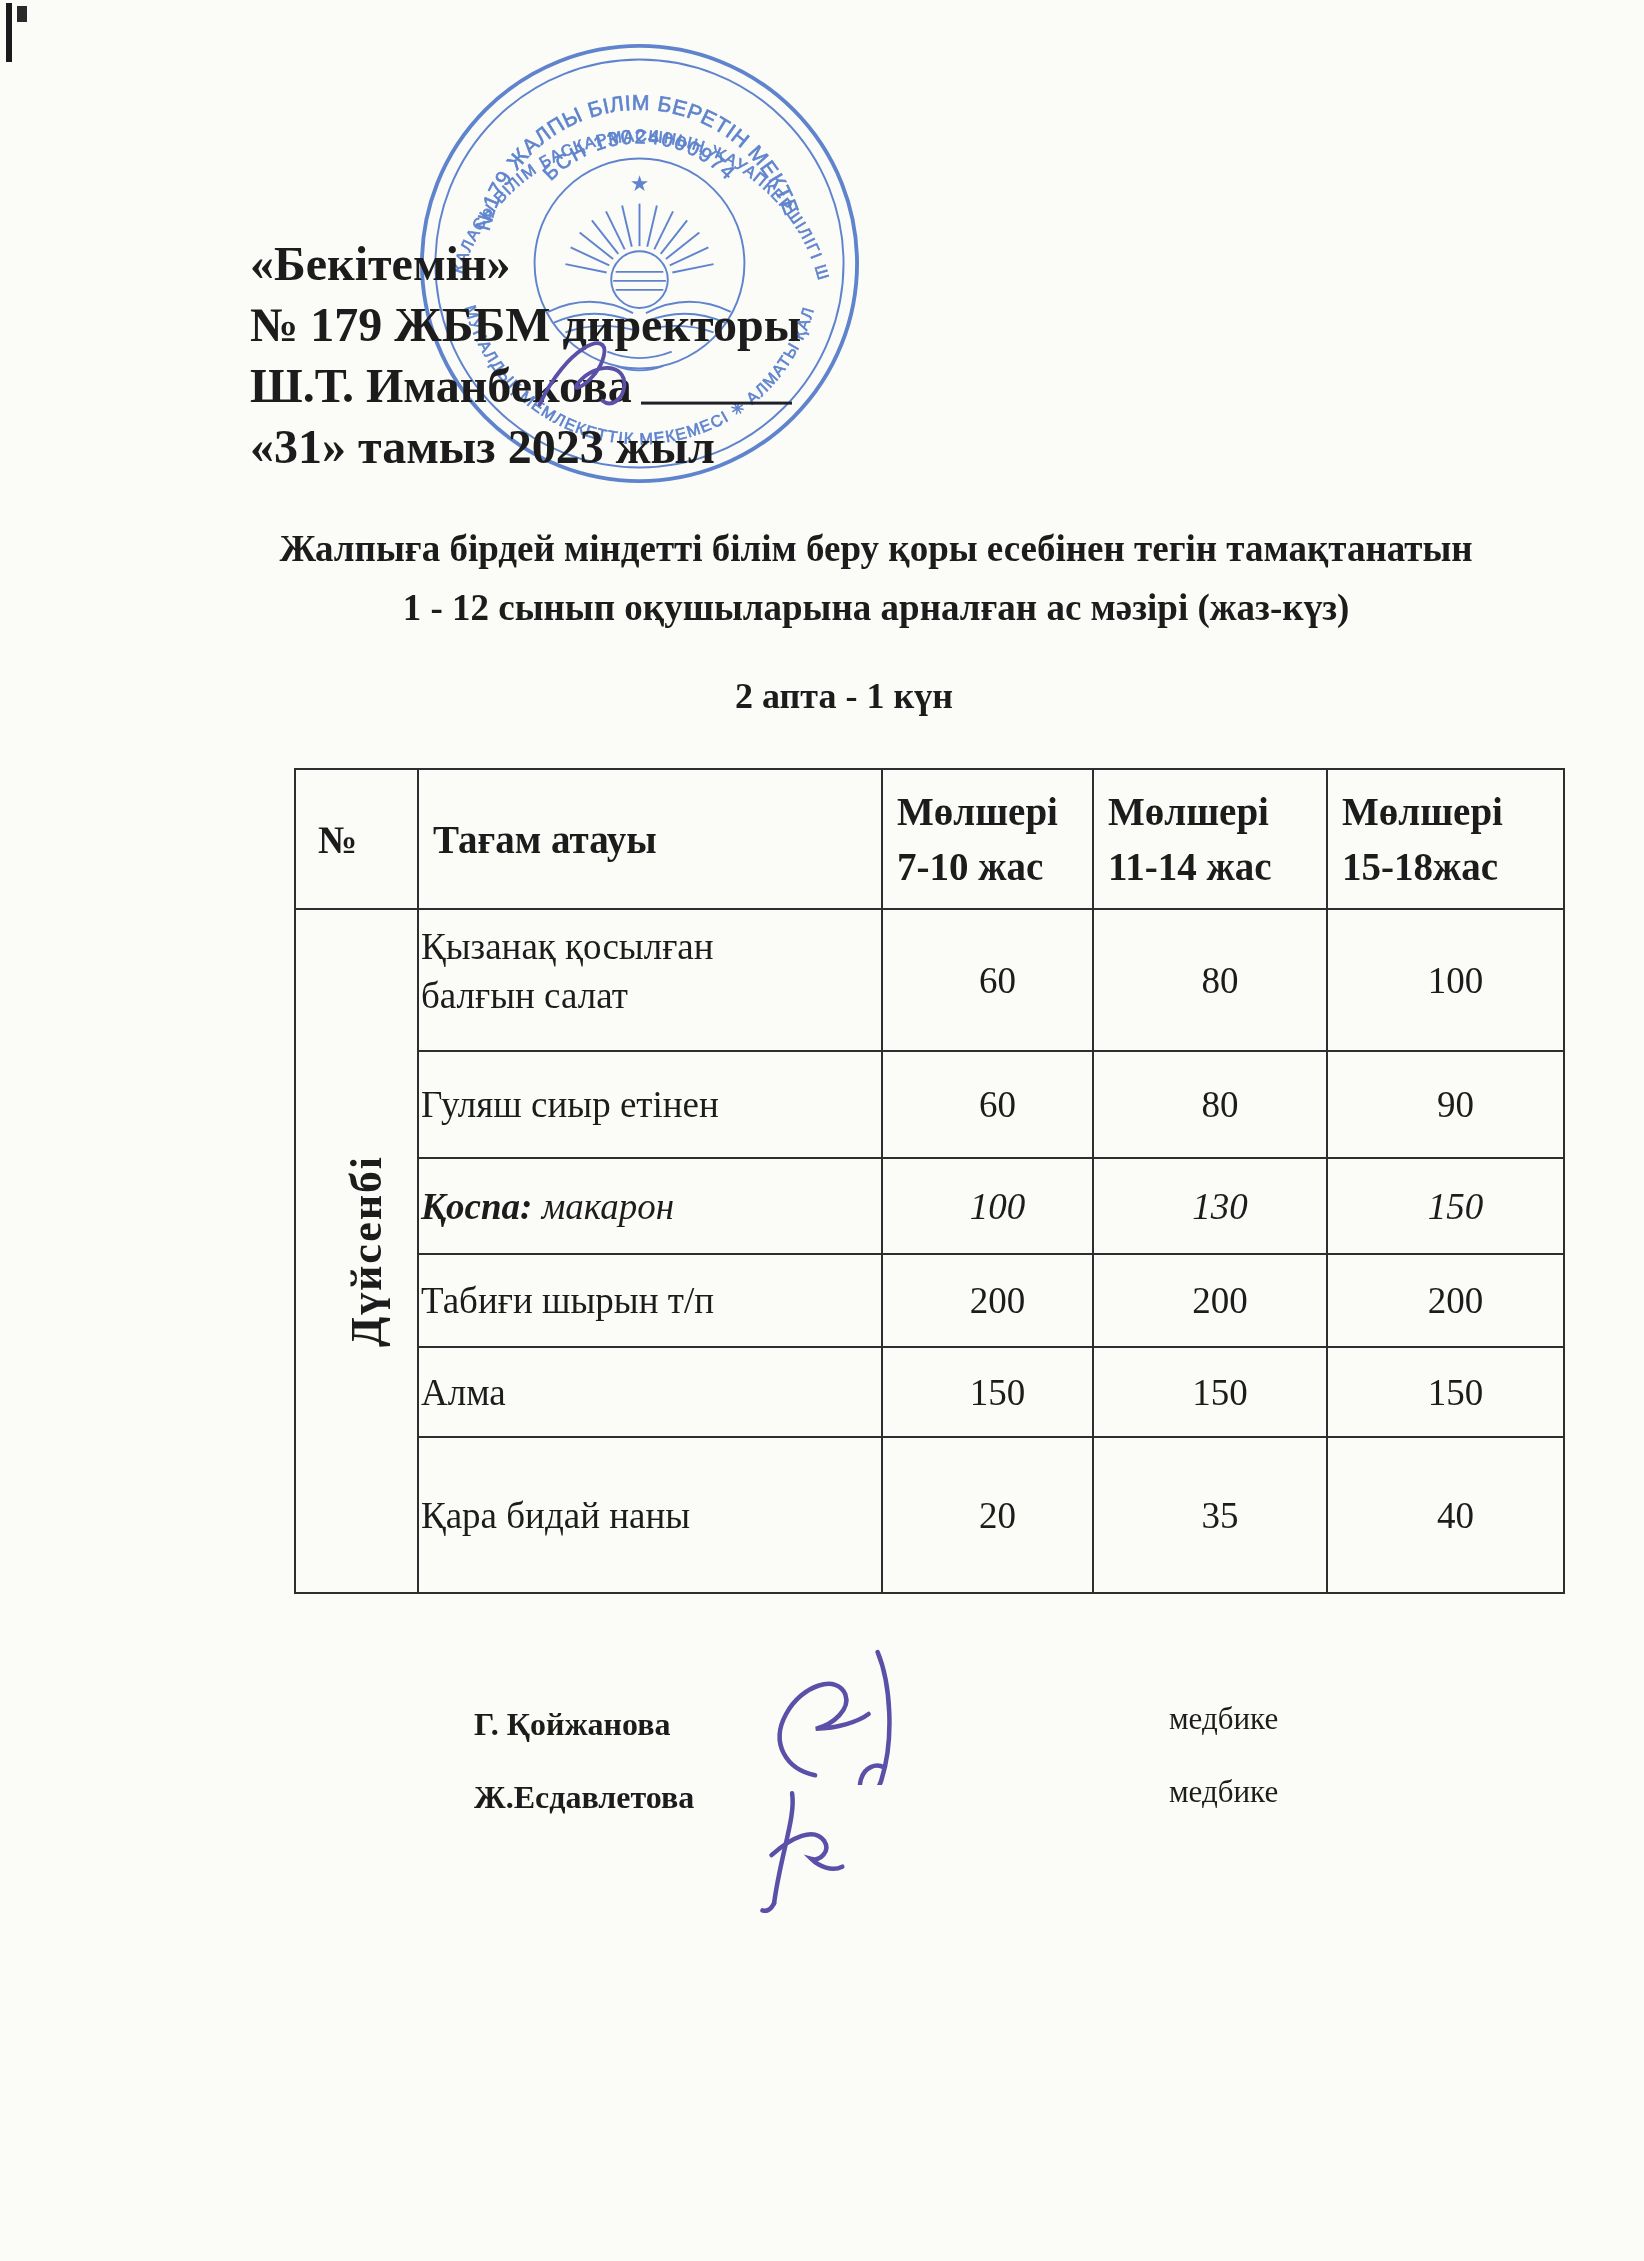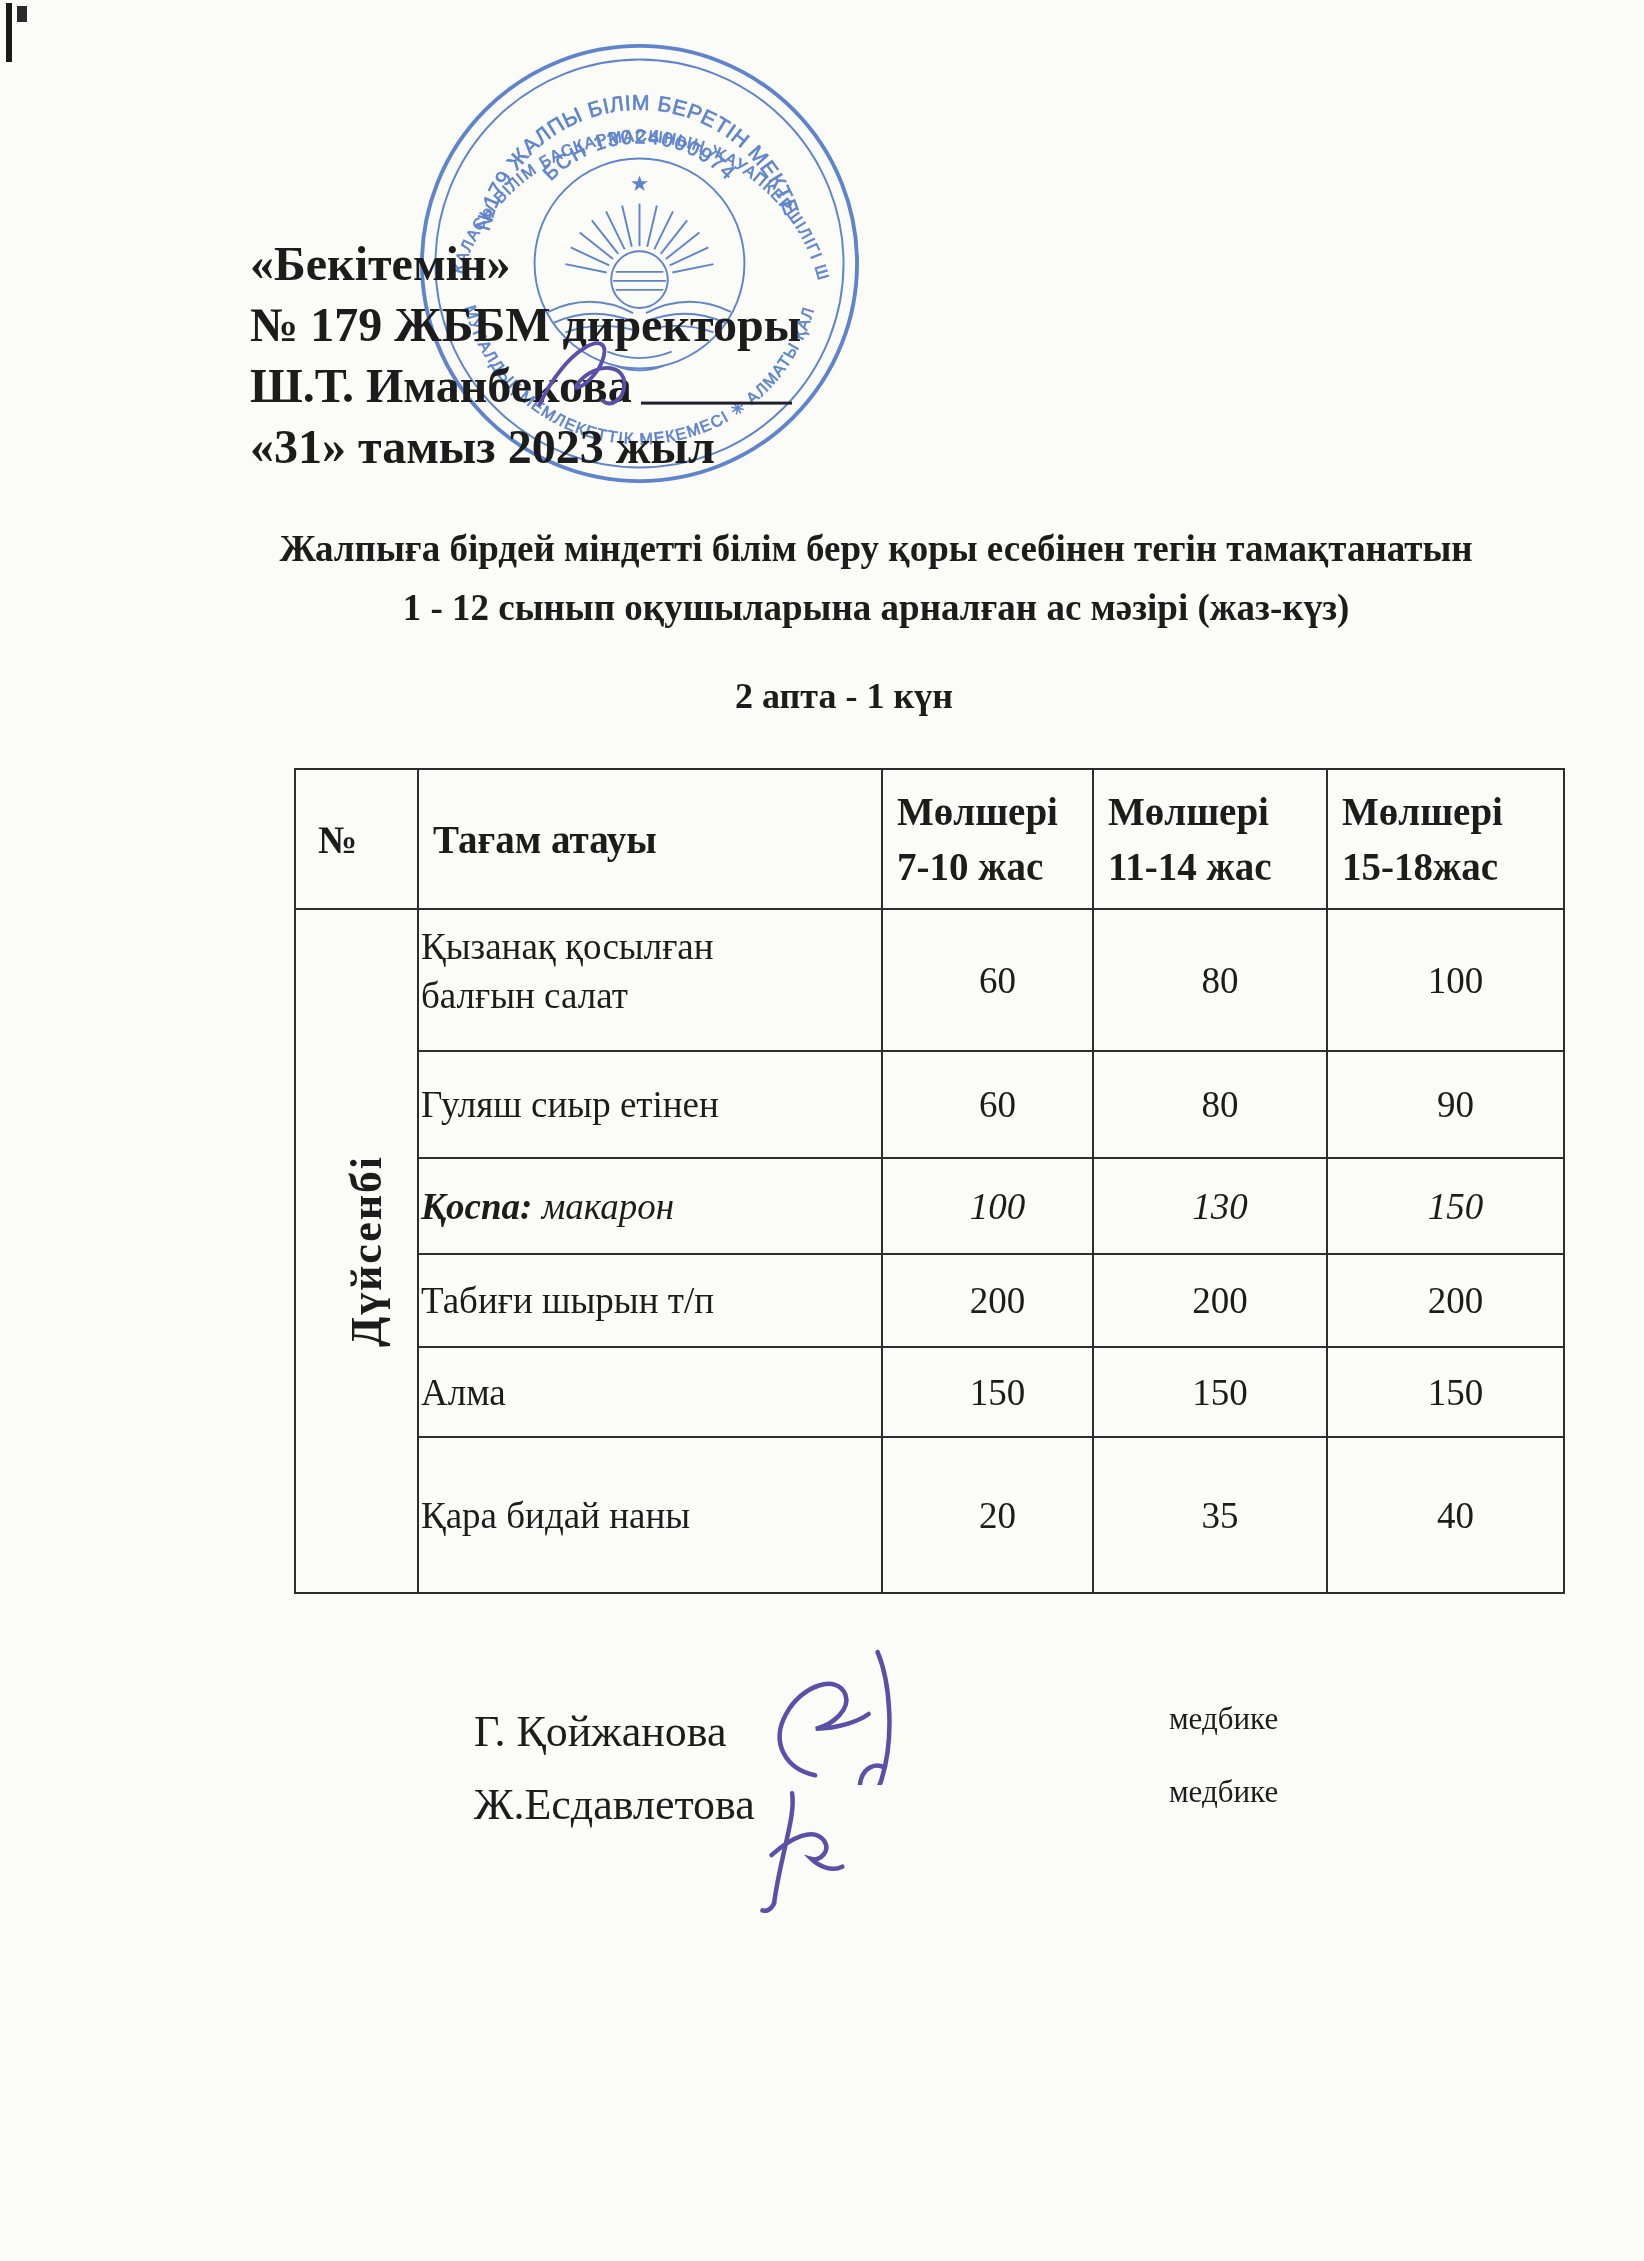--- a/index.html
+++ b/index.html
@@ -31,21 +31,21 @@
   .menu th.c-no{text-align:left;padding-left:22px;}
   .menu td.name{padding-left:2px;vertical-align:middle;line-height:49px;}
   .menu td.name.top{vertical-align:top;padding-top:11.6px;}
   .menu td.num{text-align:center;vertical-align:middle;}
   .menu td.daycell{vertical-align:middle;text-align:center;}
   .vert{writing-mode:vertical-rl;transform:rotate(180deg);font-weight:bold;font-size:44px;
         letter-spacing:1.9px;margin:0 auto;}
   tr.h-hd{height:140px;} tr.h-r1{height:142px;} tr.h-r2{height:107px;} tr.h-r3{height:96px;font-style:italic;}
   tr.h-r4{height:93px;} tr.h-r5{height:90px;} tr.h-r6{height:156px;}
   
-  .sig-name{position:absolute;font-weight:normal;font-size:44px;}
+  .sig-name{position:absolute;font-weight:bold;font-size:32px;}
   .sig-role{position:absolute;font-size:31px;}
 </style>
 </head>
 <body>
 
 <div class="page">
 
   <div class="art1"></div>
   <div class="art2"></div>
 

